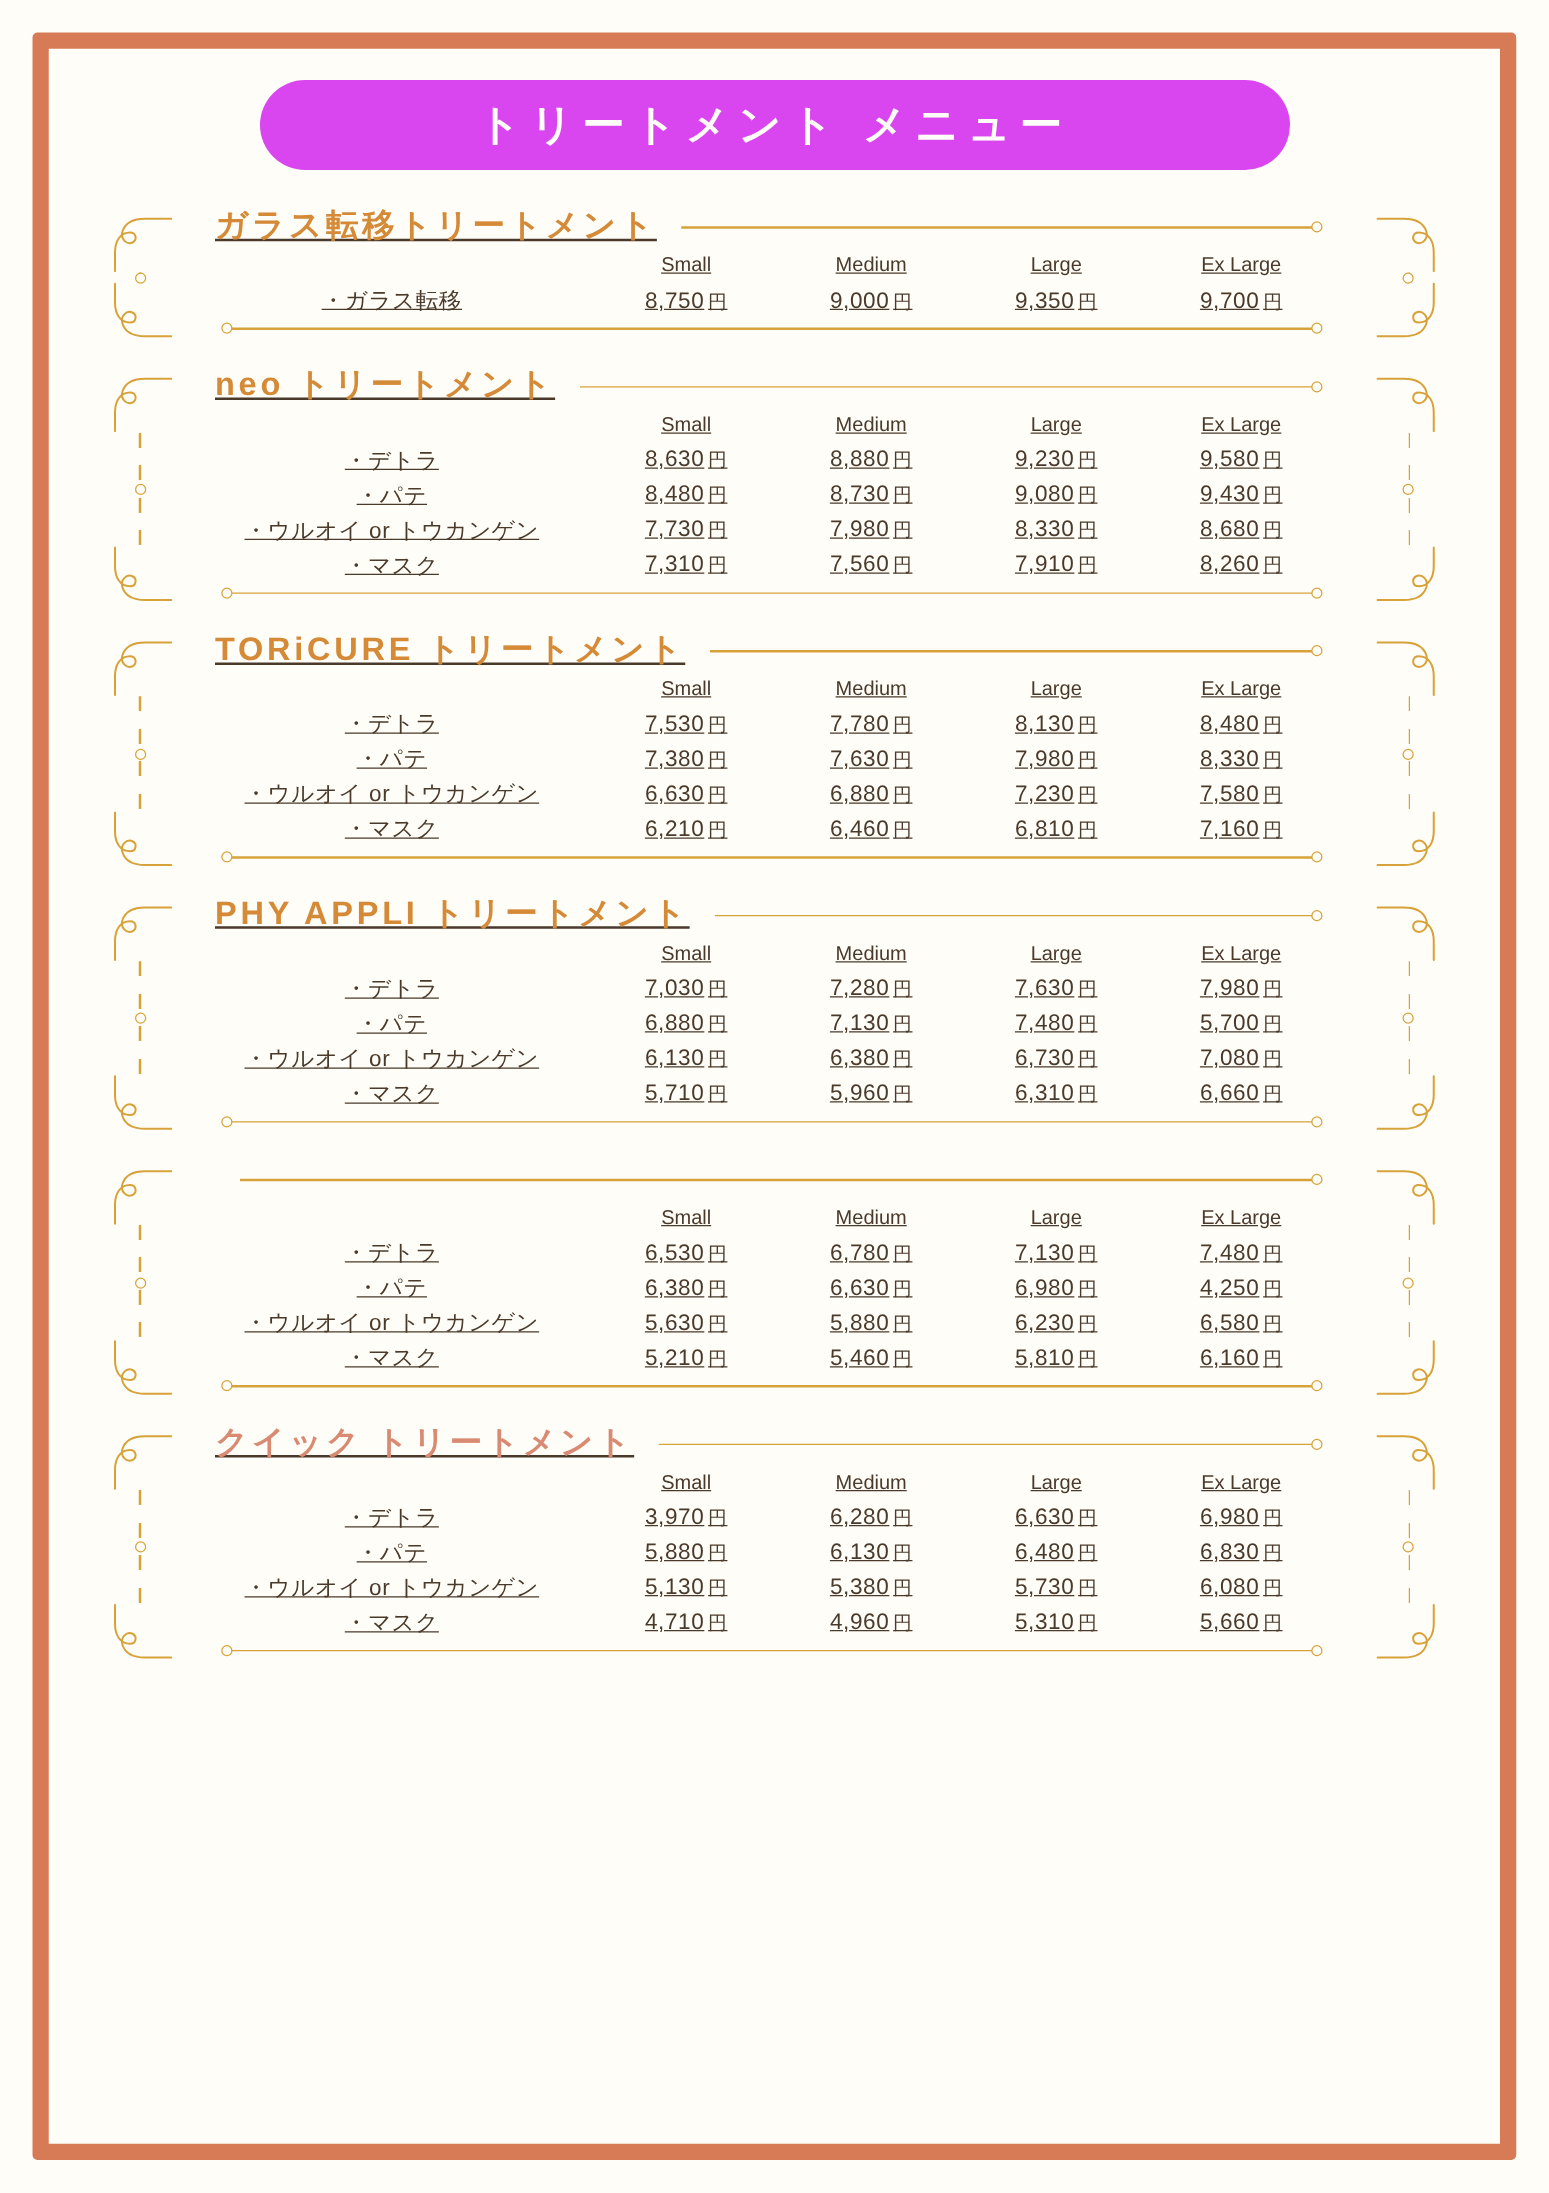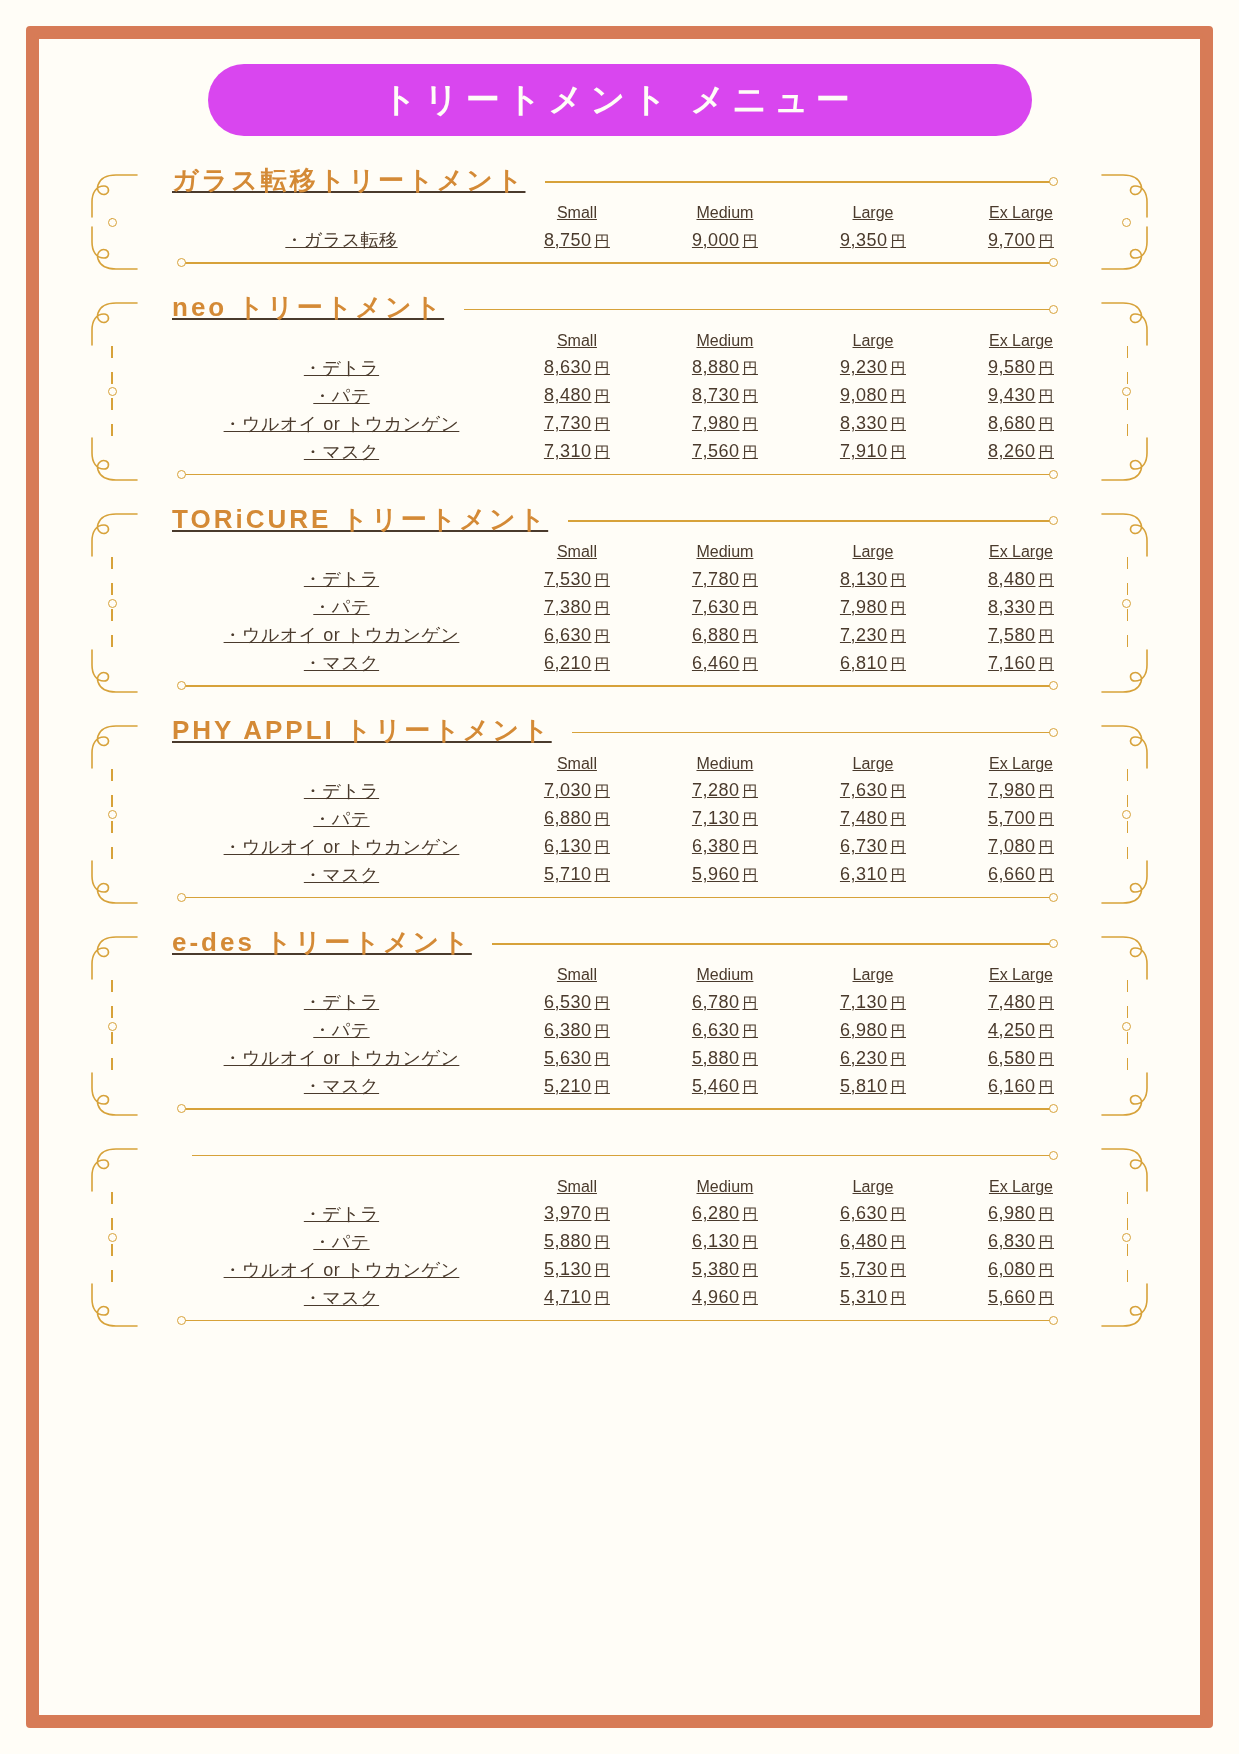--- a/index.html
+++ b/index.html
@@ -185,21 +185,21 @@
     margin: 4px 0 6px 70px;
     font-size: 17px;
     line-height: 1.65;
     letter-spacing: 1.5px;
     color: #4a3a2c;
   }
 
   
   table.price {
     width: calc(100% - 70px);
-    margin-left: 50px;
+    margin-left: 22px;
     border-collapse: collapse;
     table-layout: fixed;
   }
   table.price th, table.price td {
     font-weight: normal;
     padding: 2px 0;
   }
   table.price col.label { width: 300px; }
   table.price col.col { width: 135px; }
   table.price thead th {
@@ -560,21 +560,20 @@
             <svg viewBox="0 0 52 46" fill="none" xmlns="http://www.w3.org/2000/svg">
               <path d="M51 3 H30 C20 3 14 7 12 13 C10 19 15 24 20 22 C24 20 23 14 18 14 C10 14 6 21 6 30 V45" stroke="currentColor" stroke-width="1.6" stroke-linecap="round" fill="none"></path>
             </svg>
           </div>
           <div class="side s-l"></div>
           <div class="side s-r"></div>
           <div class="dot d-l"></div>
           <div class="dot d-r"></div>
         </div>
         <div class="sec-head">
-          <span class="sec-title">e-des トリートメント</span>
           <span class="sec-rule"></span>
         </div>
         <table class="price">
           <colgroup>
             <col class="label">
             <col class="col">
             <col class="col">
             <col class="col">
             <col class="col">
           </colgroup>
@@ -641,20 +640,21 @@
             <svg viewBox="0 0 52 46" fill="none" xmlns="http://www.w3.org/2000/svg">
               <path d="M51 3 H30 C20 3 14 7 12 13 C10 19 15 24 20 22 C24 20 23 14 18 14 C10 14 6 21 6 30 V45" stroke="currentColor" stroke-width="1.6" stroke-linecap="round" fill="none"></path>
             </svg>
           </div>
           <div class="side s-l"></div>
           <div class="side s-r"></div>
           <div class="dot d-l"></div>
           <div class="dot d-r"></div>
         </div>
         <div class="sec-head">
+          <span class="sec-title pink">クイック トリートメント</span>
           <span class="sec-rule"></span>
         </div>
         <table class="price">
           <colgroup>
             <col class="label">
             <col class="col">
             <col class="col">
             <col class="col">
             <col class="col">
           </colgroup>

